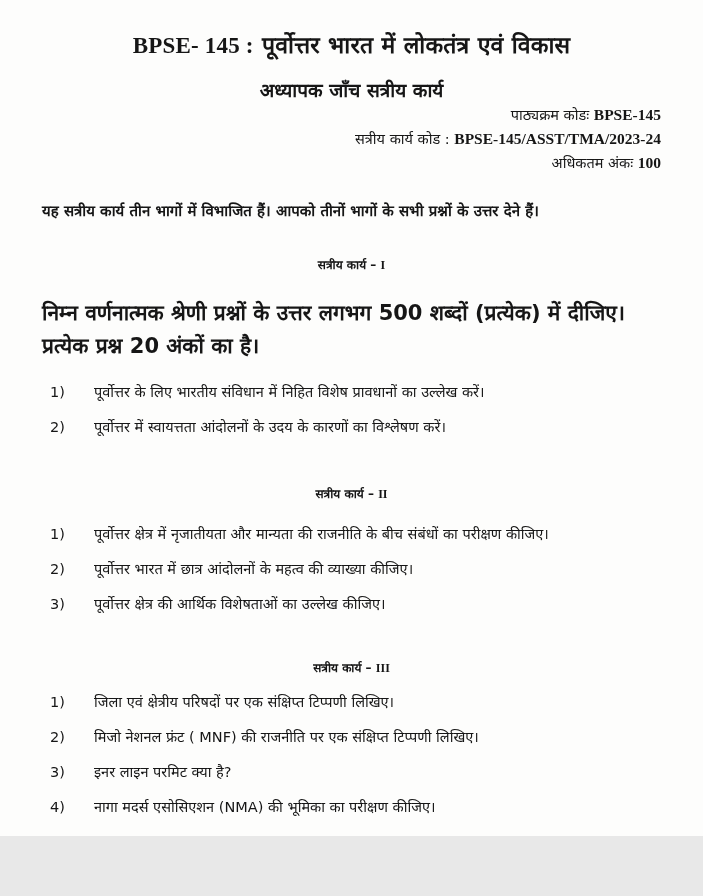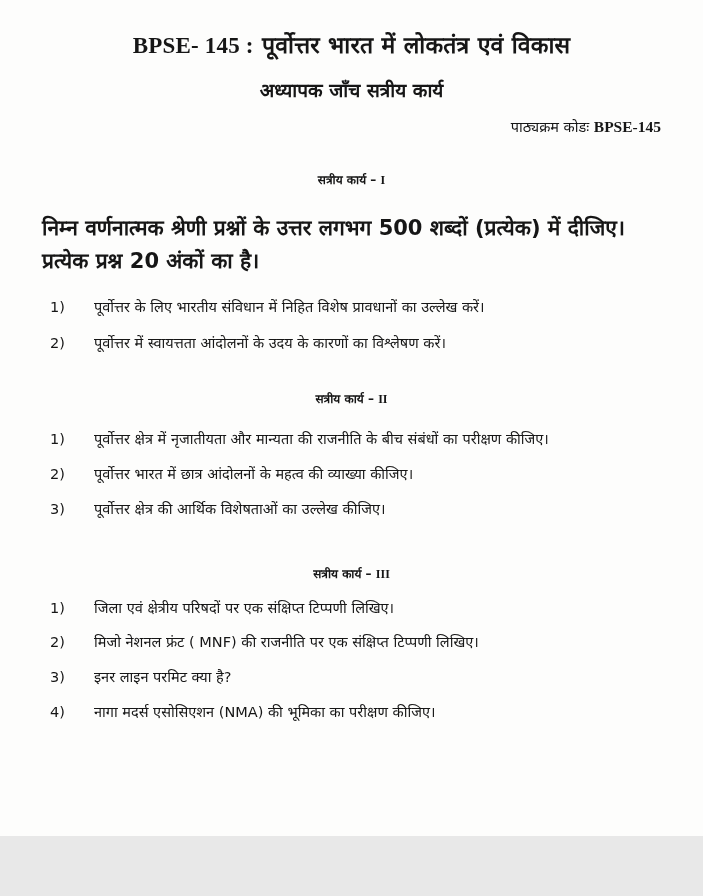--- a/index.html
+++ b/index.html
@@ -31,21 +31,20 @@
     font-weight: bold;
   }
   .doc-subtitle {
     text-align: center;
     font-weight: bold;
     font-size: 19px;
     margin-top: 17px;
   }
   .meta-block {
     text-align: right;
-    margin-top: 12px;
     font-size: 14.5px;
     line-height: 1.5;
   }
   .meta-line .label { font-weight: normal; }
   .meta-line .value {
     font-family: "Liberation Serif", serif;
     font-weight: bold;
     font-size: 15.5px;
   }
   .intro {
@@ -77,21 +76,21 @@
     font-size: 14.5px;
     line-height: 1.5;
   }
   .q-num {
     flex: 0 0 52px;
     padding-left: 8px;
   }
   .q-text { flex: 1; }
   
   .sec-1 .section-heading { margin-top: 32px; }
-  .sec-2 .section-heading { margin-top: 36px; }
+  .sec-2 .section-heading { margin-top: 46px; }
   .sec-3 .section-heading { margin-top: 44px; }
   .sec-1 .q-list .q-row { margin-top: 14px; }
   .sec-2 .q-list { margin-top: 22px; }
   .sec-3 .q-list { margin-top: 16px; }
 </style>
 </head>
 <body>
 
 <div class="page">
 
@@ -100,22 +99,31 @@
     <span>पूर्वोत्तर भारत में लोकतंत्र एवं विकास</span>
   </div>
 
   <div class="doc-subtitle">अध्यापक जाँच सत्रीय कार्य</div>
 
   <div class="meta-block">
     <div class="meta-line">
       <span class="label">पाठ्यक्रम कोडः</span>
       <span class="value">BPSE-145</span>
     </div>
+    <div class="meta-line">
+      <span class="label">सत्रीय कार्य कोड :</span>
+      <span class="value">BPSE-145/ASST/TMA/2023-24</span>
+    </div>
+    <div class="meta-line">
+      <span class="label">अधिकतम अंकः</span>
+      <span class="value">100</span>
+    </div>
   </div>
 
+  <div class="intro">यह सत्रीय कार्य तीन भागों में विभाजित हैं। आपको तीनों भागों के सभी प्रश्नों के उत्तर देने हैं।</div>
 
   <div class="section sec-1">
     <div class="section-heading">
       <span>सत्रीय कार्य –</span>
       <span class="roman">I</span>
     </div>
     <div class="instruction">निम्न वर्णनात्मक श्रेणी प्रश्नों के उत्तर लगभग 500 शब्दों (प्रत्येक) में दीजिए। प्रत्येक प्रश्न 20 अंकों का है।</div>
     <div class="q-list">
       <div class="q-row">
         <span class="q-num">1)</span>

